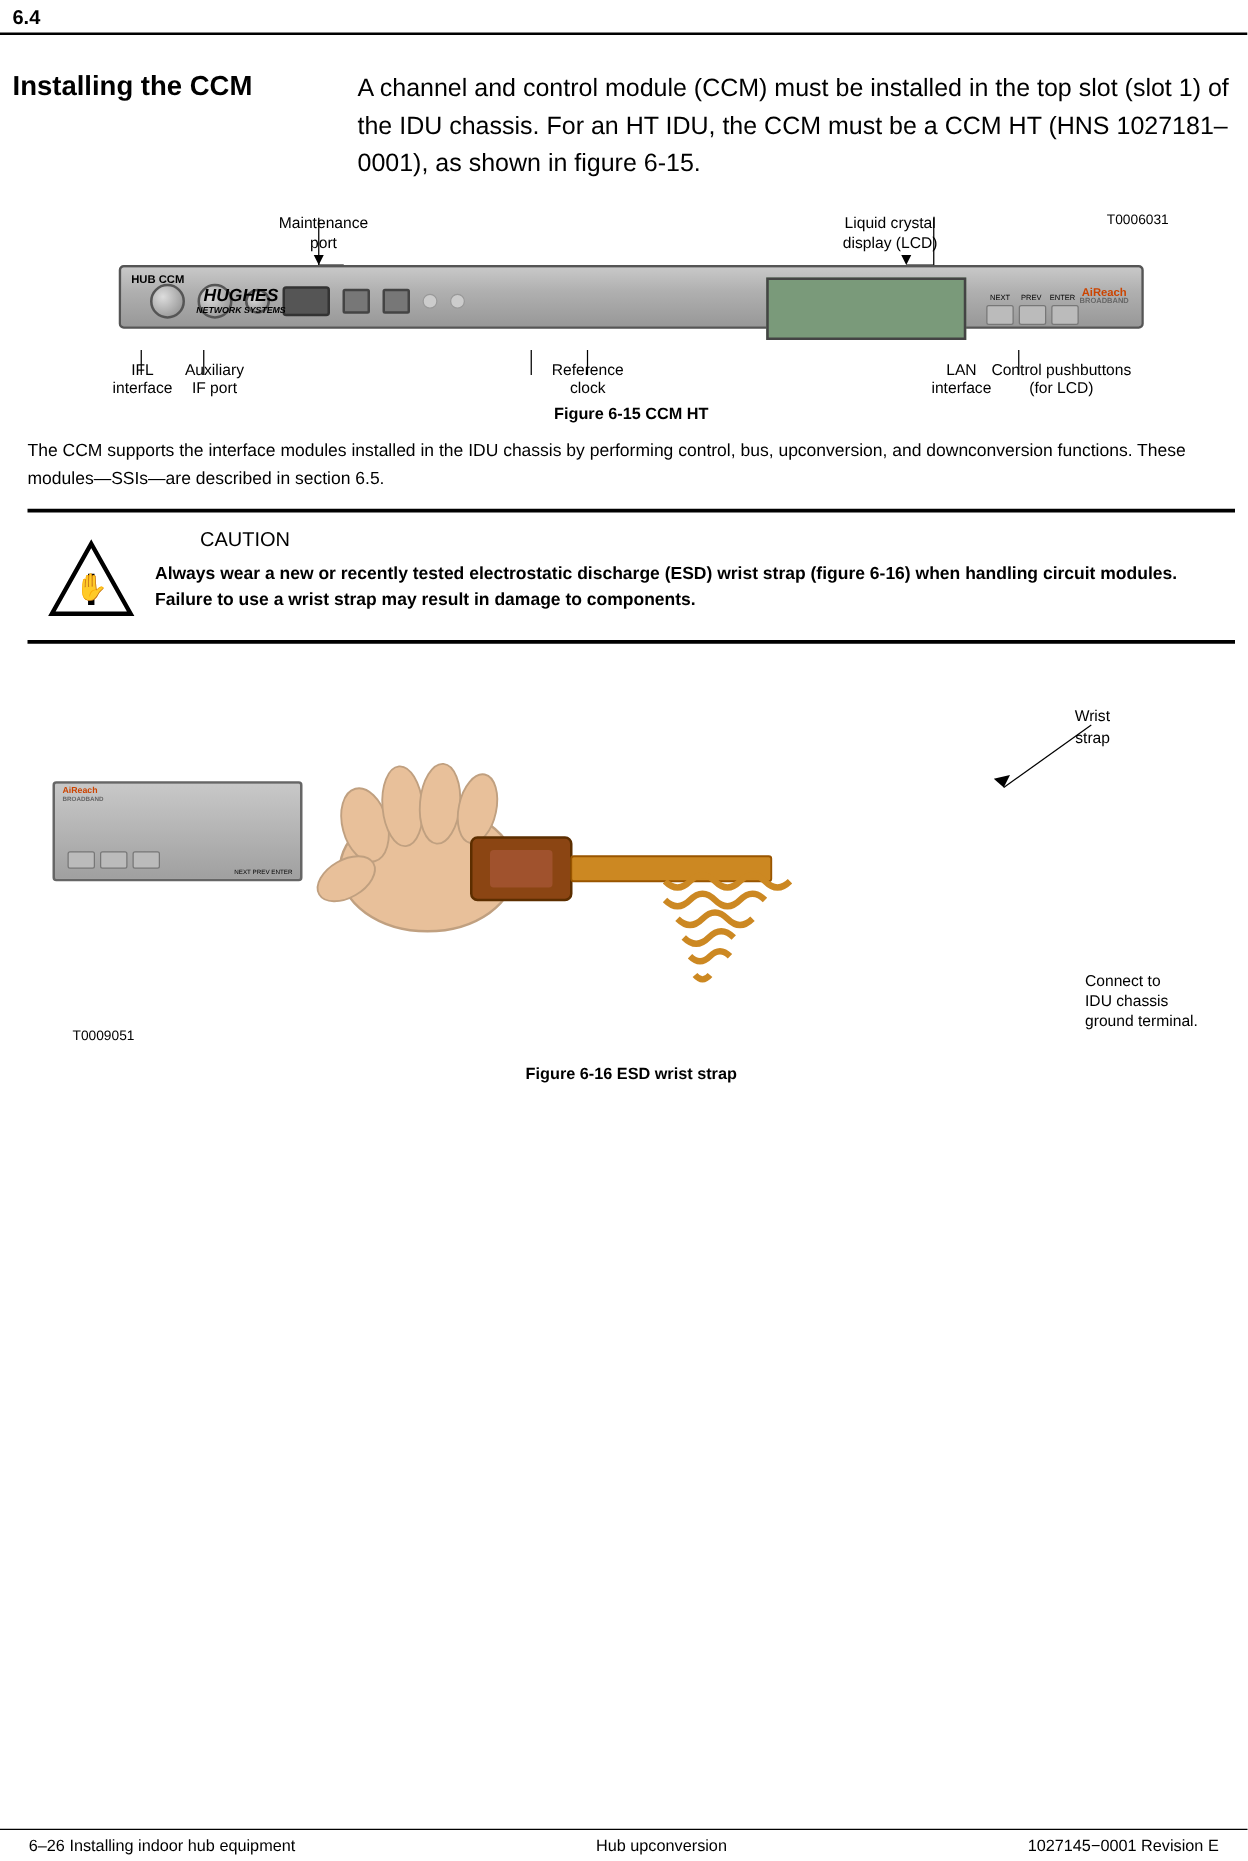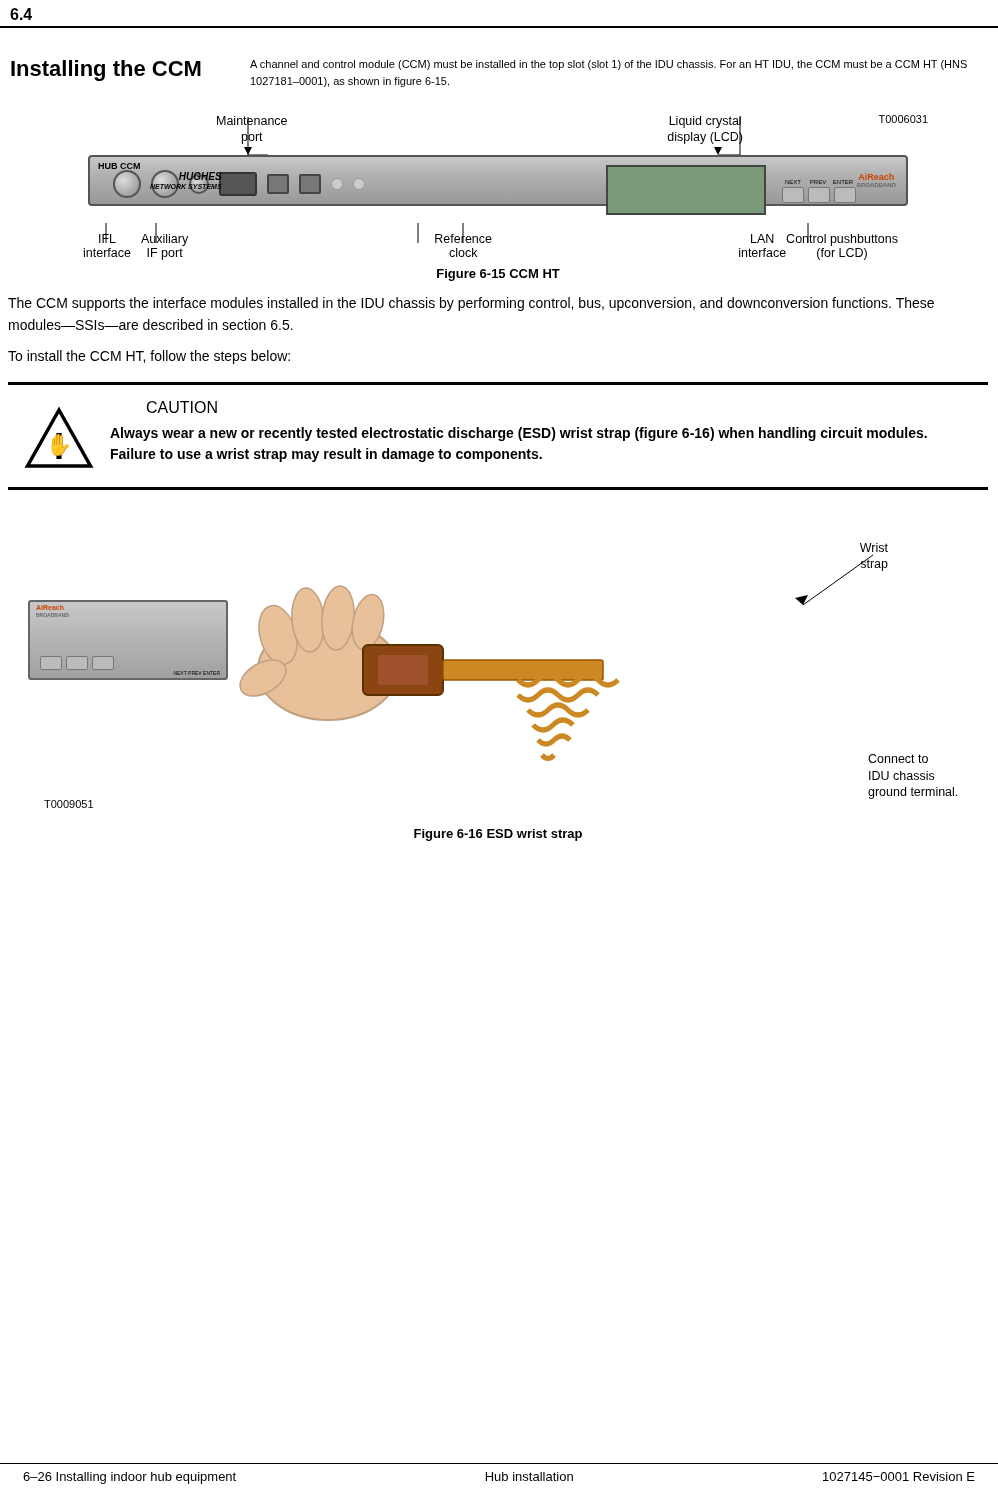--- a/index.html
+++ b/index.html
@@ -36,23 +36,24 @@
       padding-left: 20px;
     }
 
     .section-title {
       font-size: 22px;
       font-weight: bold;
       margin-bottom: 10px;
     }
 
     .intro-text {
-      font-size: 11px;
+      font-size: 20px;
       line-height: 1.5;
       margin-bottom: 14px;
+      margin-left: 36px;
     }
 
     
     .diagram-container {
       position: relative;
       width: 100%;
       margin: 0 auto 6px auto;
     }
 
     
@@ -300,21 +301,21 @@
       left: 0;
       width: 998px;
     }
 
     
     .diagram-wrapper {
       position: relative;
     }
 
     .full-width-content {
-      padding: 10px 10px 0 8px;
+      padding: 10px 10px 0 22px;
     }
   </style>
 </head>
 <body>
 
 <div class="page-num">6.4</div>
 
 <div class="content">
   <div class="left-col">
     <div class="section-title">Installing the CCM</div>
@@ -353,21 +354,21 @@
         <line x1="672" y1="38" x2="650" y2="38" stroke="#000" stroke-width="1"></line>
 
         <polygon points="180,38 176,30 184,30" fill="#000"></polygon>
         <polygon points="650,38 646,30 654,30" fill="#000"></polygon>
       </svg>
 
       <div class="ccm-strip">
         <div class="ccm-label">HUB CCM</div>
 
         <div class="hughes-logo">
-          <div style="font-size:10px; font-weight:bold; text-align:right;">HUGHES</div>
+          <div style="font-size:14px; font-weight:bold; ">HUGHES</div>
           <div style="font-size:7px;">NETWORK SYSTEMS</div>
         </div>
 
         <div class="ccm-ports">
 
           <div class="port-circle" style="margin-left:5px;"></div>
 
           <div class="port-circle"></div>
 
           <div class="port-circle-small"></div>
@@ -423,21 +424,20 @@
         <div style="text-align:center;">LAN<br>interface</div>
         <div style="text-align:center; margin-right:30px;">Control pushbuttons<br>(for LCD)</div>
       </div>
     </div>
 
   </div>
 
   <div class="figure-caption">Figure  6-15    CCM HT</div>
 
   <div class="body-text">The CCM supports the interface modules installed in the IDU chassis by performing control, bus, upconversion, and downconversion functions. These modules—SSIs—are described in section 6.5.</div>
-  <div class="body-text">To install the CCM HT, follow the steps below:</div>
 
   <div class="caution-box">
 
     <svg class="caution-triangle" viewBox="0 0 100 90">
       <polygon points="50,5 95,85 5,85" fill="none" stroke="#000" stroke-width="5"></polygon>
       <text x="50" y="75" text-anchor="middle" font-size="52" font-weight="bold" fill="#000">!</text>
 
       <text x="50" y="65" text-anchor="middle" font-size="30" fill="#888">✋</text>
     </svg>
     <div class="caution-text">
@@ -503,15 +503,15 @@
       <div class="t0009051">T0009051</div>
     </div>
 
     <div class="esd-caption">Figure  6-16   ESD wrist strap</div>
   </div>
 
 </div>
 
 <div class="footer">
   <div>6–26  Installing indoor hub equipment</div>
-  <div>Hub installation</div>
+  <div>Hub upconversion</div>
   <div>1027145−0001   Revision E</div>
 </div>
 
 </body></html>

